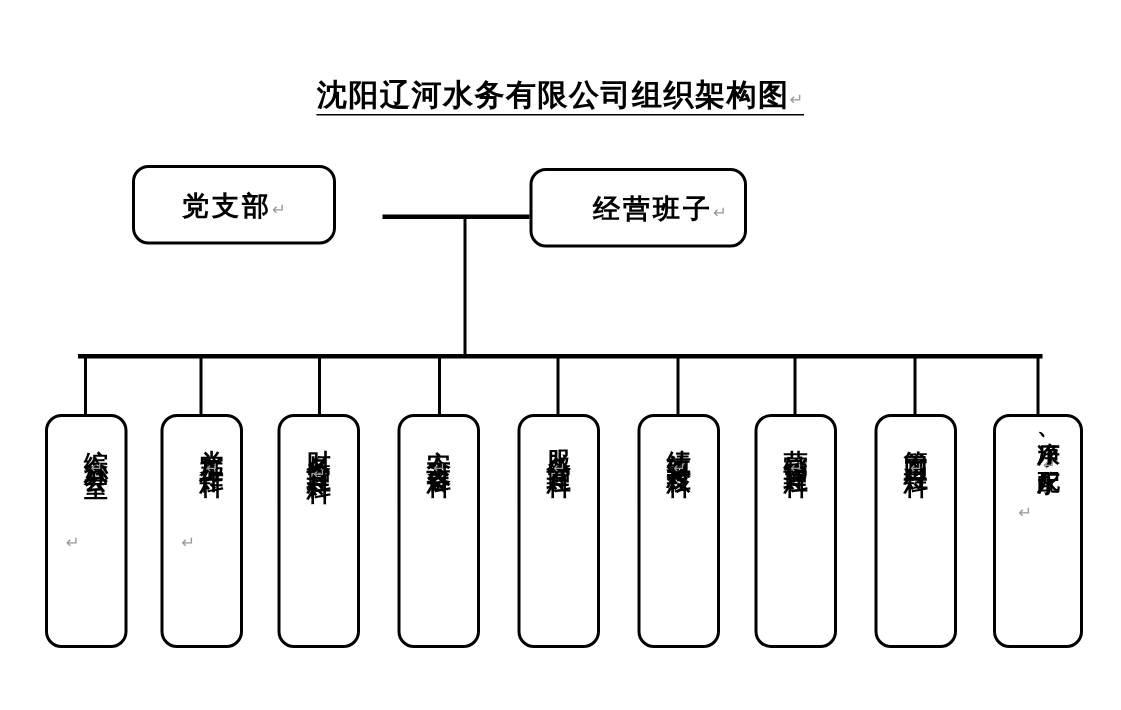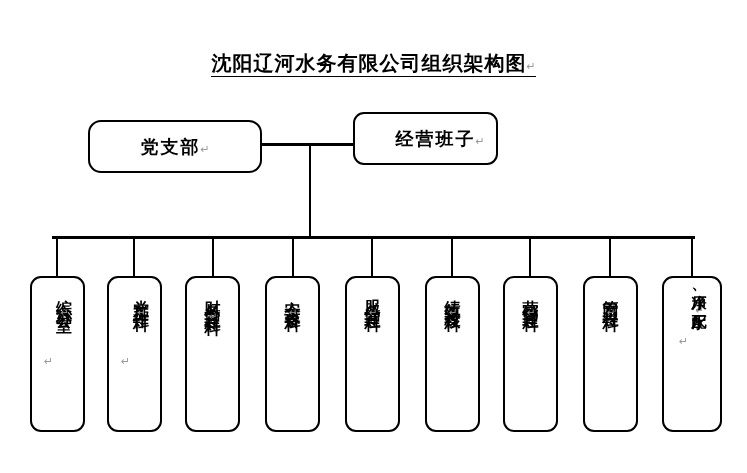--- a/index.html
+++ b/index.html
@@ -120,21 +120,21 @@
 </style>
 </head>
 <body>
 
 <div id="page">
 
   <div class="title">
     <span class="title-text"><span>沈阳辽河水务有限公司组织架构图</span><span class="pilcrow">↵</span></span>
   </div>
 
-  <div class="node node-top" style="left:88px; top:120px; width:174px; height:53px;border-radius:13px;">
+  <div class="node node-top" style="left:88px; top:110px; width:136px; height:53px;">
     <span class="node-label"><span>党支部</span><span class="pilcrow">↵</span></span>
   </div>
 
   <div class="node node-top" style="left:353px; top:112px; width:145px; height:53px;padding-left:29px;">
     <span class="node-label"><span>经营班子</span><span class="pilcrow">↵</span></span>
   </div>
 
   <div class="line line-h" style="left:255px; top:143px; width:98px;"></div>
 
   <div class="line line-v line-thin" style="left:309px; top:144px; height:94px;"></div>

